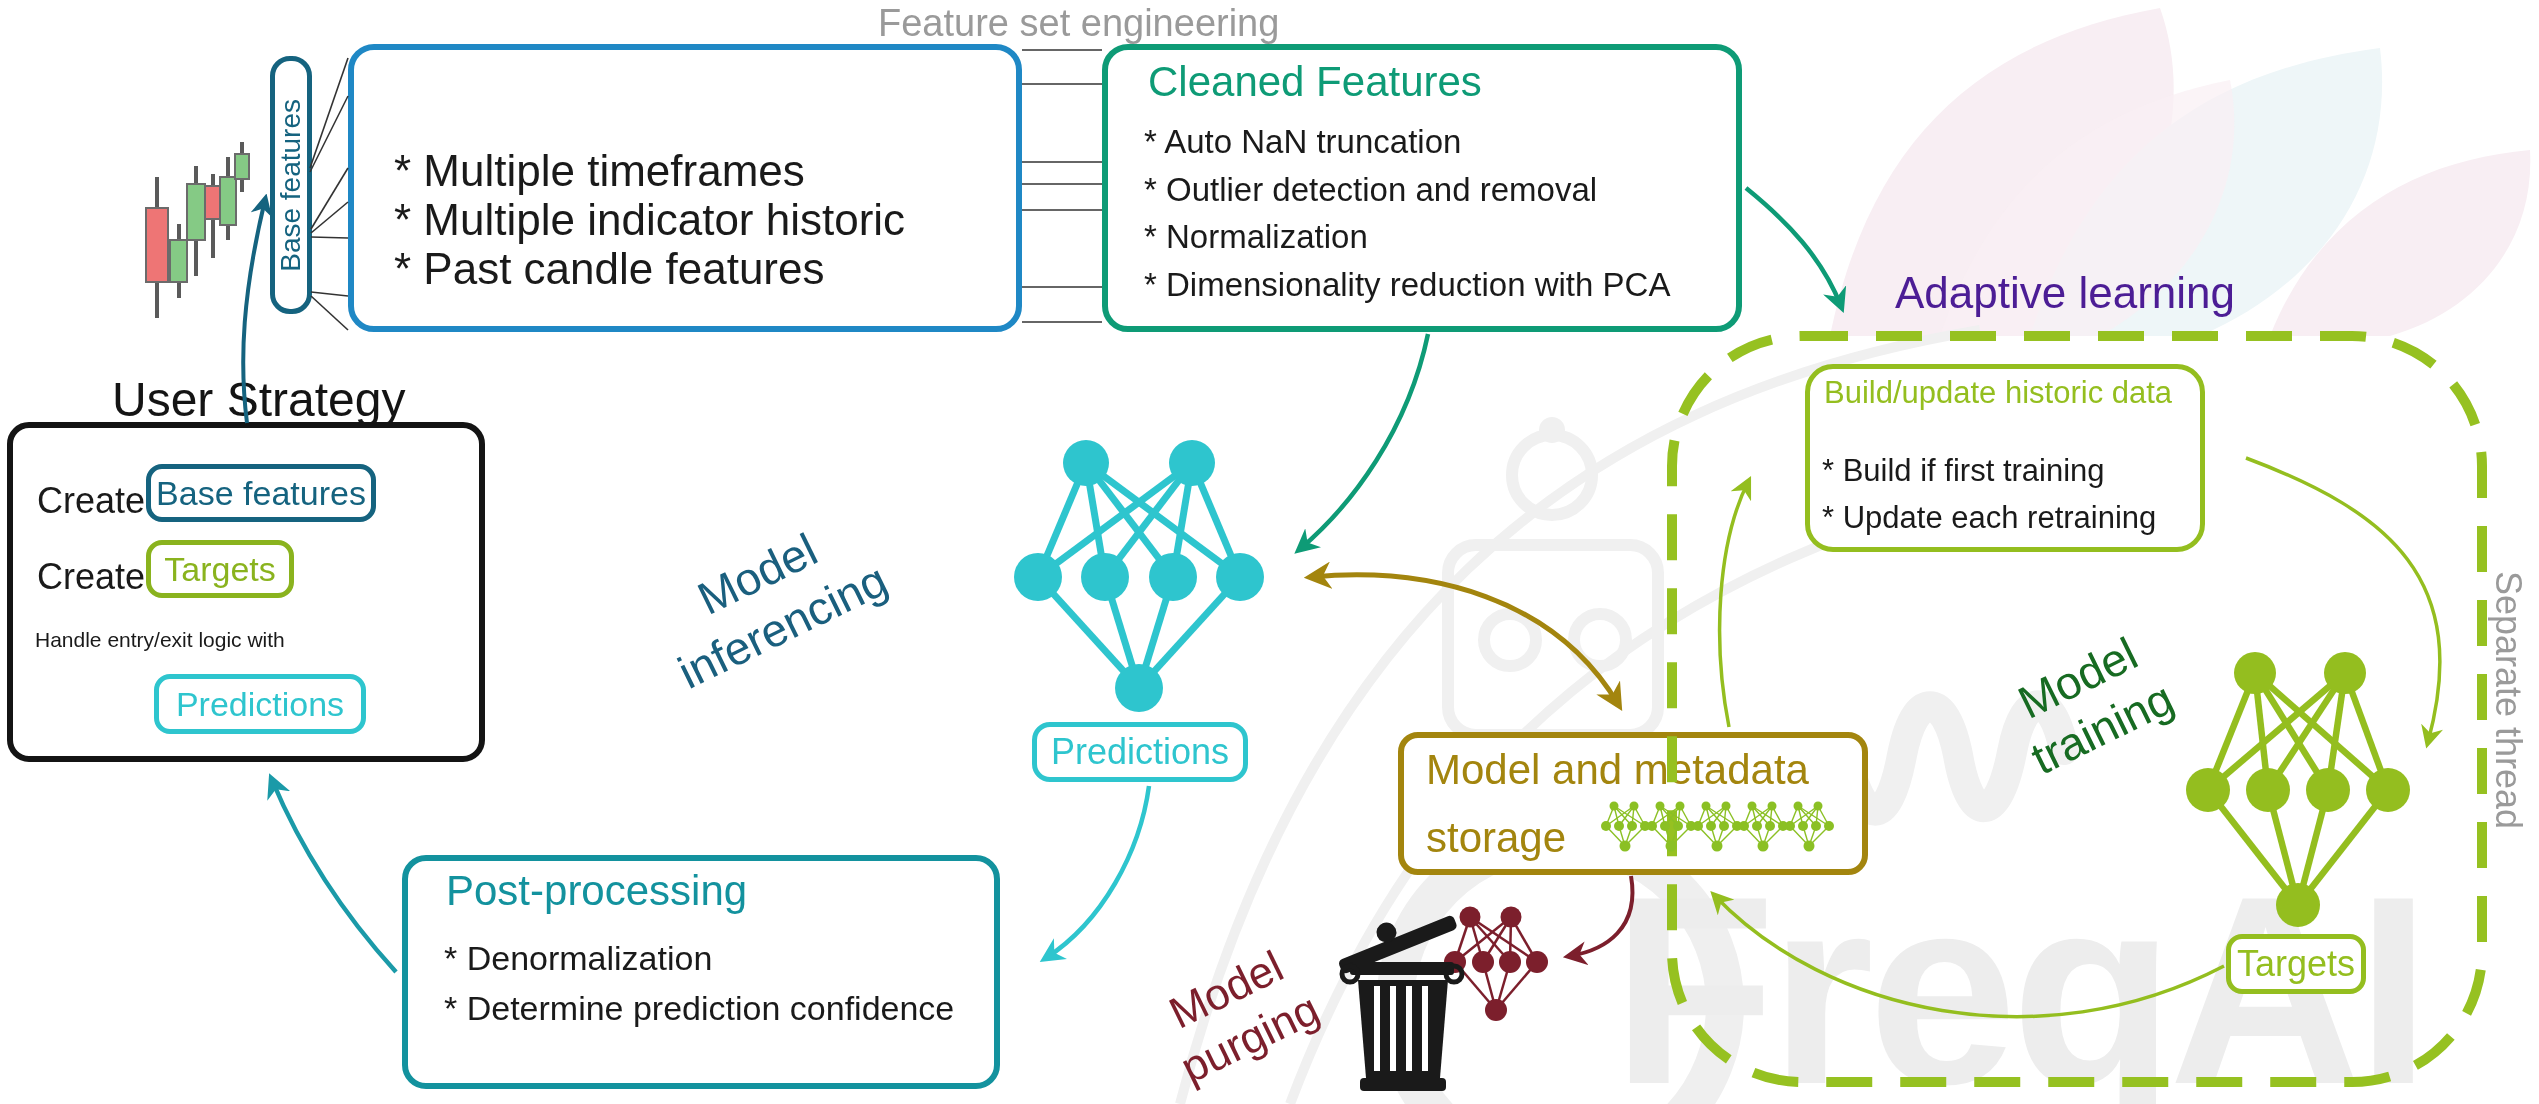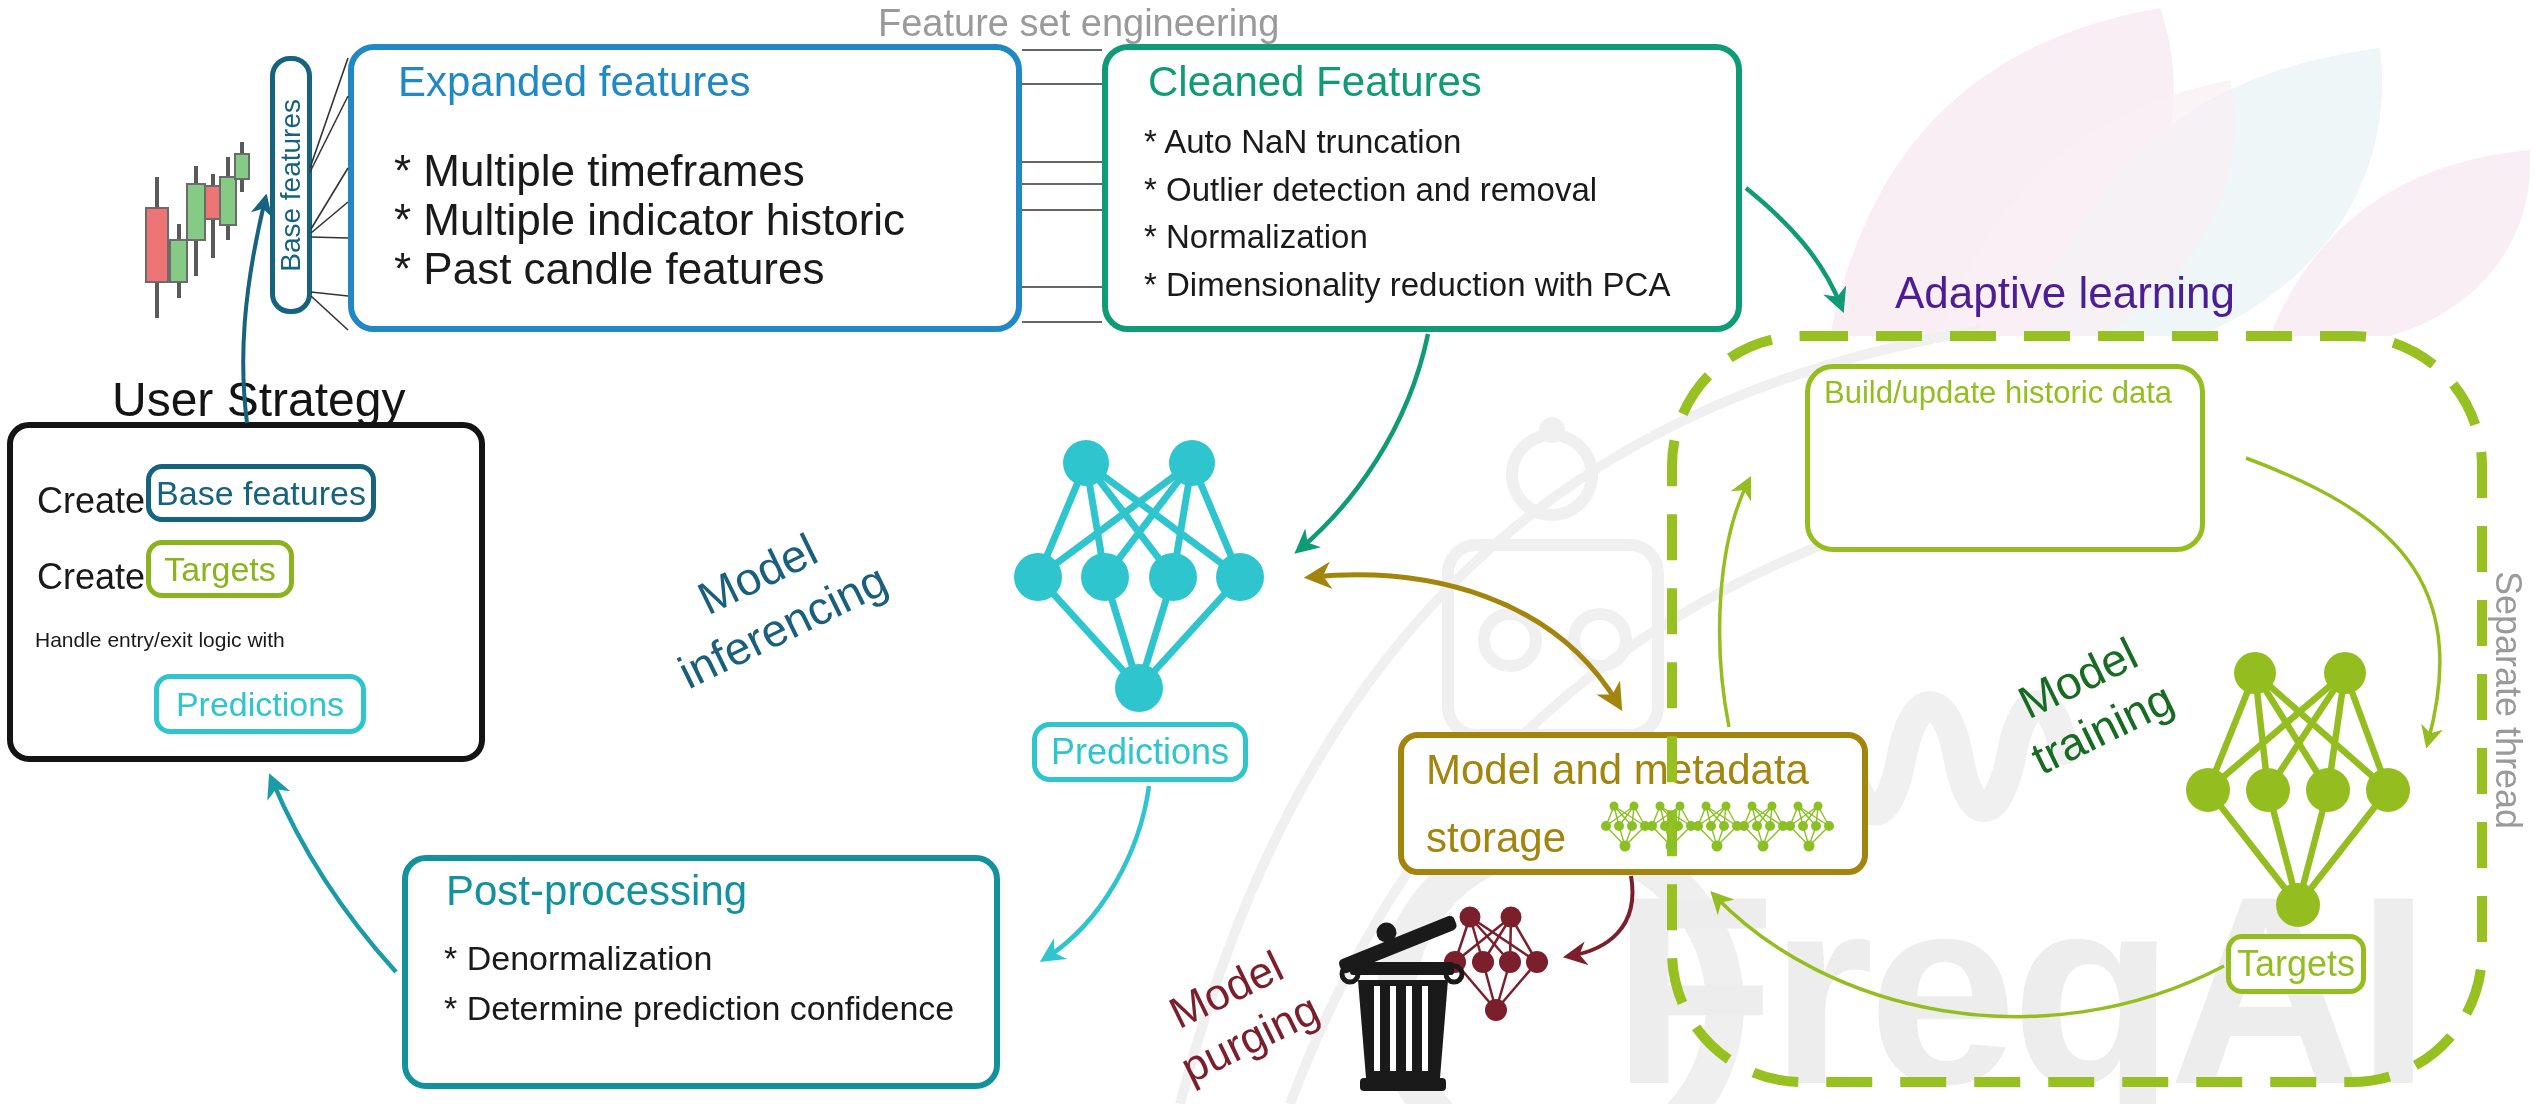--- a/index.html
+++ b/index.html
@@ -105,21 +105,20 @@
   </svg>
   <div class="abs z10 freqai-wm" style="position:absolute;z-index:1;">FreqAI</div>
 
   <div class="abs z10 fse-label">Feature set engineering</div>
 
   <div class="base-pill z10" style="z-index:10;">
     <span>Base features</span>
   </div>
 
   <div class="box expanded-box z10" style="z-index:10;">
-    <div class="boxtitle">Expanded features</div>
     <ul>
       <li>* Multiple timeframes</li>
       <li>* Multiple indicator historic</li>
       <li>* Past candle features</li>
     </ul>
   </div>
 
   <div class="box cleaned-box z10" style="z-index:10;">
     <div class="boxtitle">Cleaned Features</div>
     <ul>
@@ -127,20 +126,24 @@
       <li>* Outlier detection and removal</li>
       <li>* Normalization</li>
       <li>* Dimensionality reduction with PCA</li>
     </ul>
   </div>
 
   <div class="abs adaptive-label" style="z-index:10;">Adaptive learning</div>
 
   <div class="box build-box" style="z-index:10;">
     <div class="boxtitle">Build/update historic data</div>
+    <ul>
+      <li>* Build if first training</li>
+      <li>* Update each retraining</li>
+    </ul>
   </div>
 
   <div class="abs strategy-title" style="z-index:10;">User Strategy</div>
 
   <div class="box strategy-box" style="z-index:10;">
     <div class="create1">Create</div>
     <div class="pill pill-base-inner">
       <span>Base features</span>
     </div>
     <div class="create2">Create</div>

